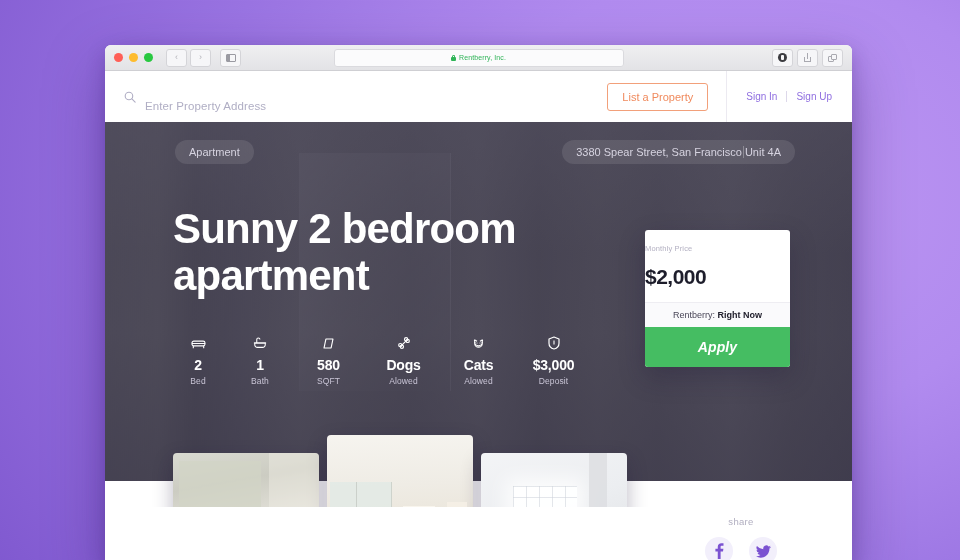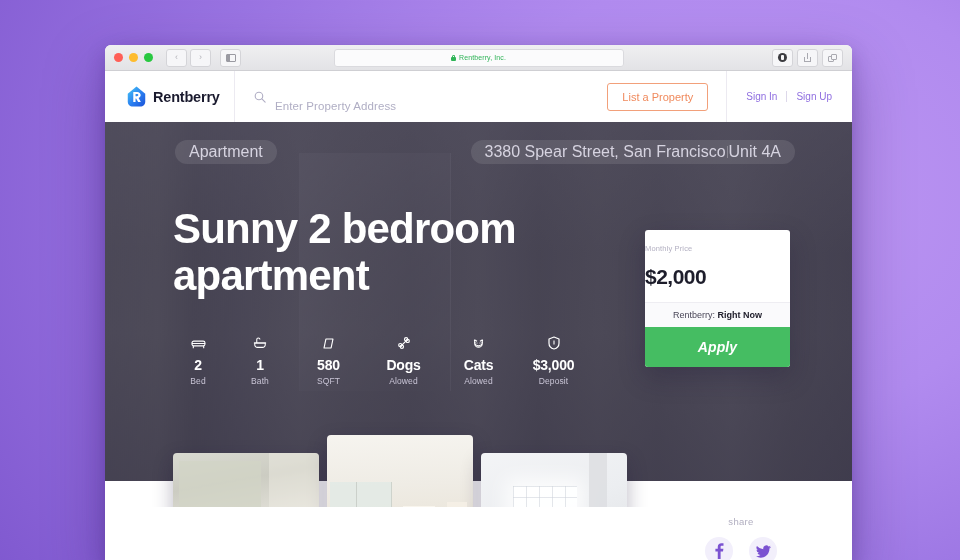--- a/index.html
+++ b/index.html
@@ -219,21 +219,21 @@
     position:absolute; inset:0;
     background: linear-gradient(180deg, rgba(64,60,80,0.55) 0%, rgba(66,62,82,0.50) 55%, rgba(58,54,74,0.62) 100%);
   }
   .hero-inner { position: relative; height: 100%; }
 
   .pill {
     position: absolute;
     background: rgba(255,255,255,0.10);
     border-radius: 16px;
     color: #d6d3e0;
-    font-size: 16px;
+    font-size: 11px;
     display: flex; align-items: center;
     height: 24px;
     padding: 0 14px;
     box-sizing: border-box;
     white-space: nowrap;
   }
   #pill-type { left: 70px; top: 18px; }
   #pill-address { right: 57px; top: 18px; gap: 1px; }
   .addr-sep { width:1px; height: 12px; background: rgba(255,255,255,0.28); display:block; }
 
@@ -392,34 +392,20 @@
         <span class="cb-dark">
           <span class="share-glyph"></span>
         </span>
         <span class="cb-dark">
           <span class="tabs-glyph"></span>
         </span>
       </div>
     </div>
 
     <div class="site-header">
-      <div class="logo-zone">
-        <svg class="logo-mark" viewBox="0 0 20 22">
-          <defs>
-            <linearGradient id="lg" x1="0" y1="0" x2="1" y2="1">
-              <stop offset="0%" stop-color="#46c7f5"></stop>
-              <stop offset="55%" stop-color="#2a7ef0"></stop>
-              <stop offset="100%" stop-color="#1b52d8"></stop>
-            </linearGradient>
-          </defs>
-          <path d="M10 0.6 L19.2 8.2 V16.4 C19.2 19.3 16.9 21.4 14 21.4 H6 C3.1 21.4 0.8 19.3 0.8 16.4 V8.2 Z" fill="url(#lg)"></path>
-          <path d="M6.6 6.2 h4.1 c2.2 0 3.7 1.4 3.7 3.3 0 1.5-0.9 2.6-2.2 3.1 l2.4 4.1 h-2.9 l-2.1-3.7 h-0.6 v3.7 H6.6 Z m2.4 2.2 v2.3 h1.4 c0.9 0 1.5-0.4 1.5-1.15 0-0.75-0.6-1.15-1.5-1.15 z" fill="#ffffff"></path>
-        </svg>
-        <span class="logo-text">Rentberry</span>
-      </div>
 
       <div class="search-zone">
         <svg class="search-icon" viewBox="0 0 14 14">
           <circle cx="5.8" cy="5.8" r="4.4" fill="none" stroke="#b0aec4" stroke-width="1.3"></circle>
           <line x1="9.2" y1="9.2" x2="13" y2="13" stroke="#b0aec4" stroke-width="1.3" stroke-linecap="round"></line>
         </svg>
         <span class="search-placeholder">Enter Property Address</span>
       </div>
 
       <div class="cta-zone">

